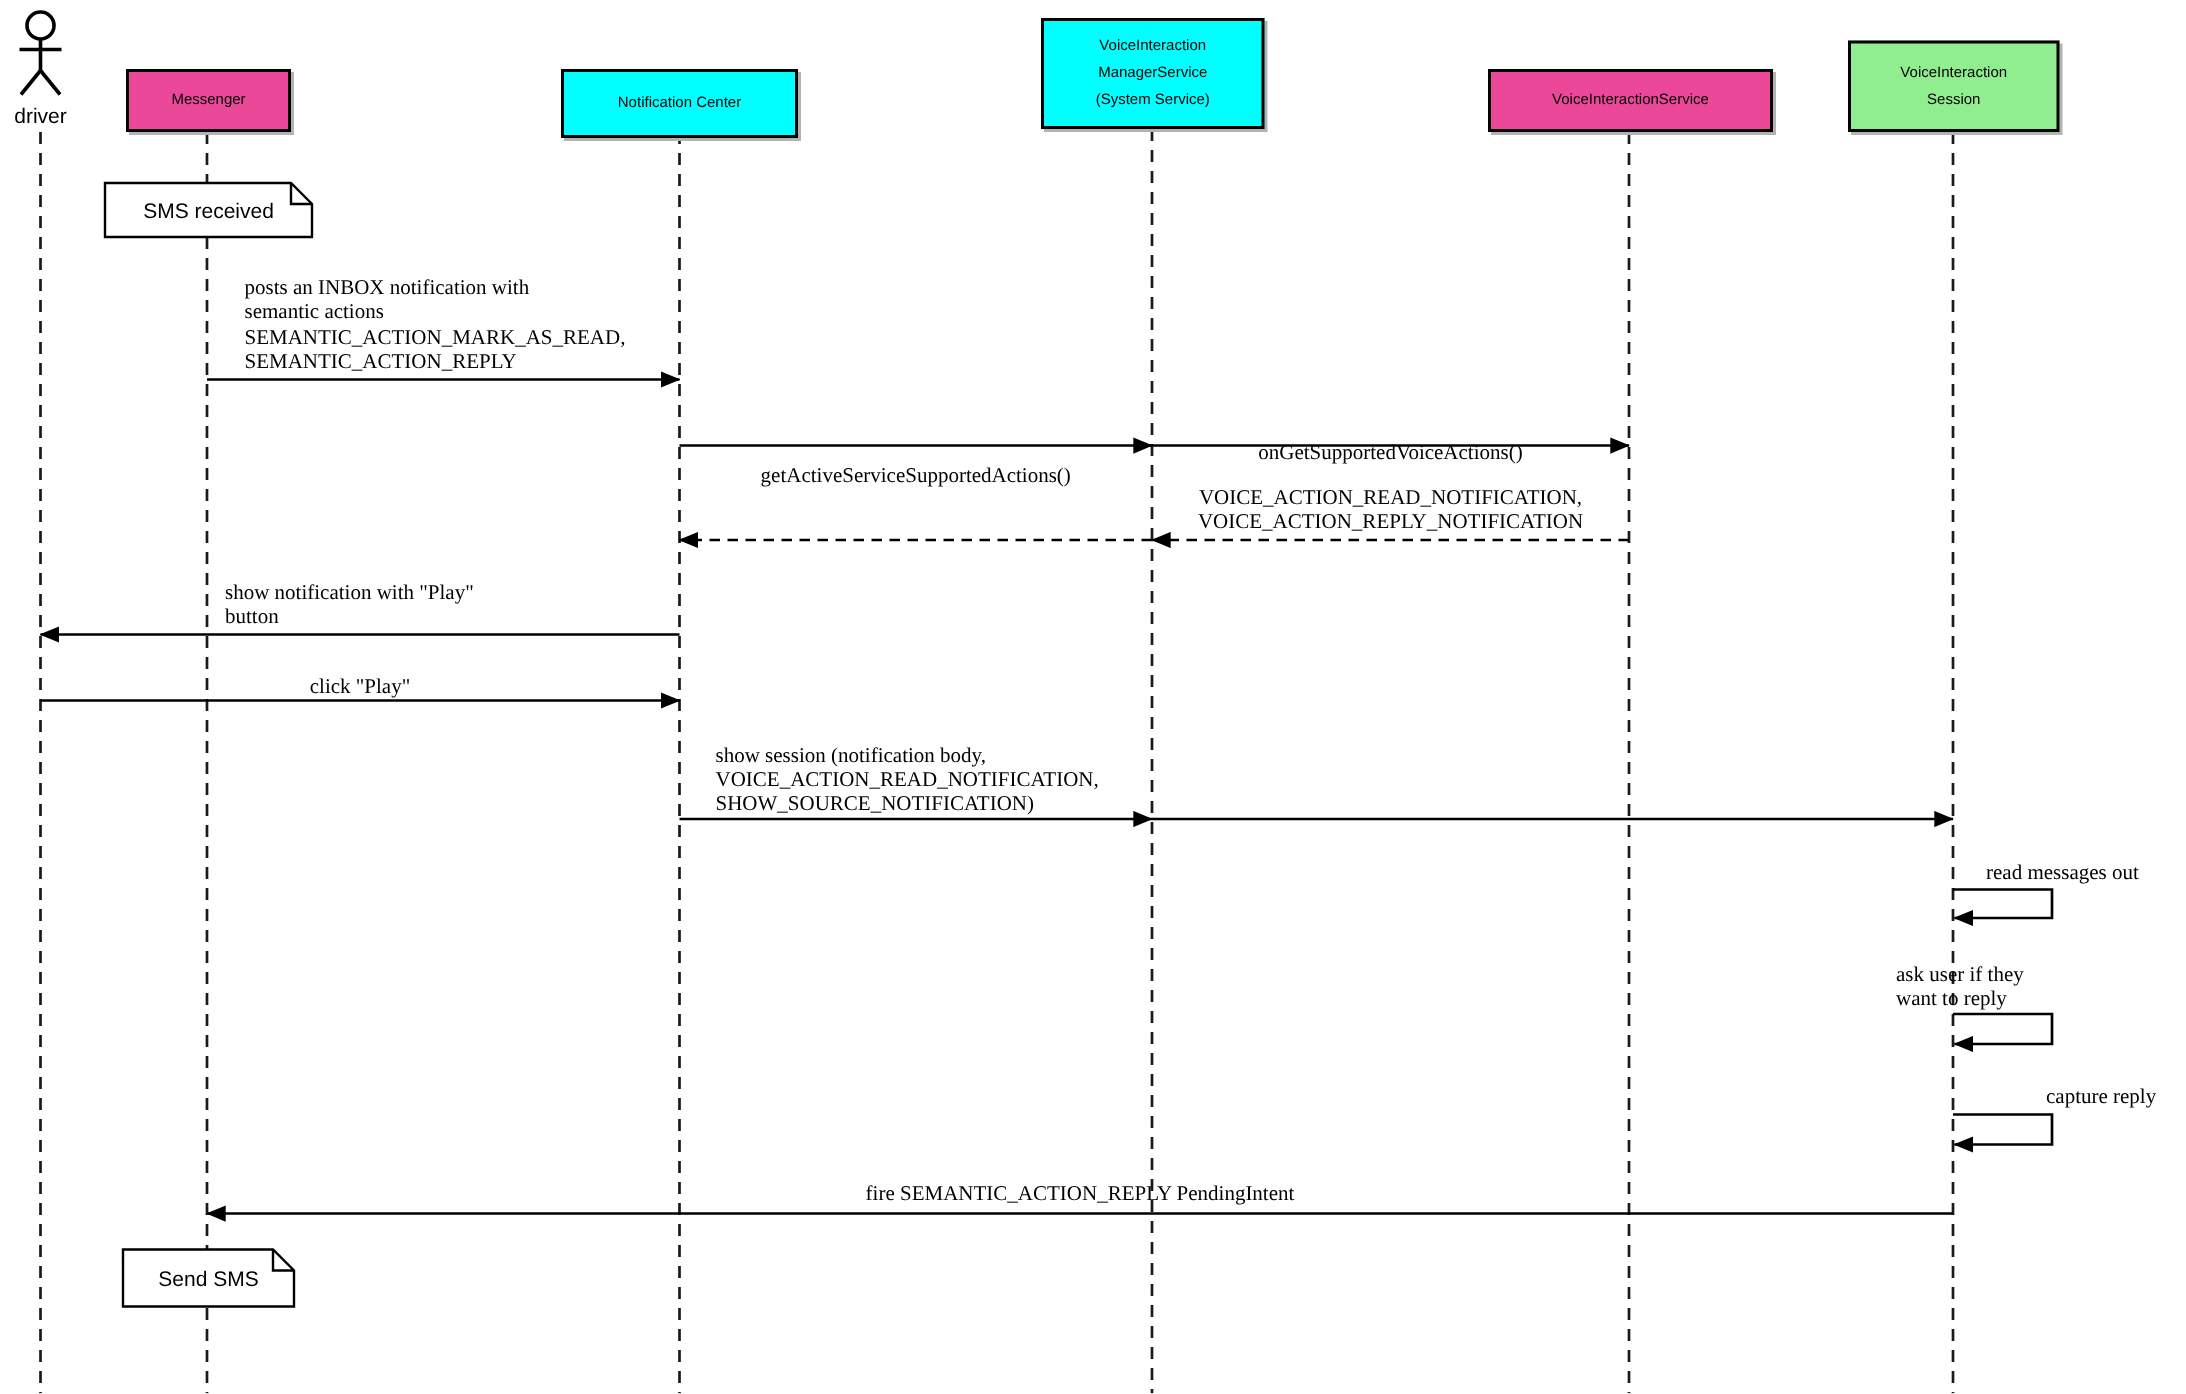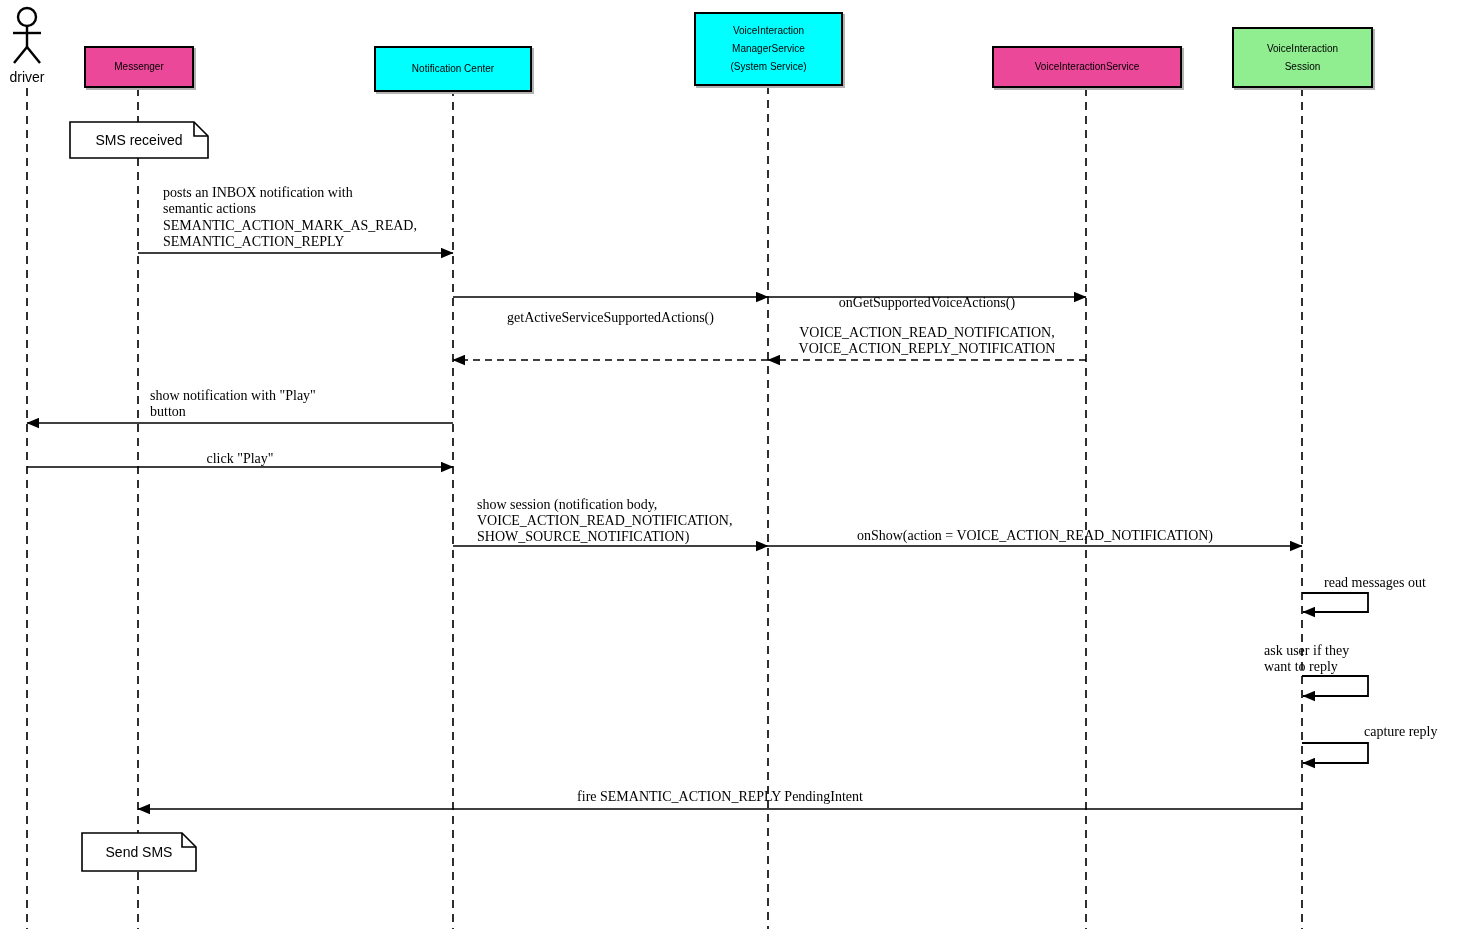--- a/index.html
+++ b/index.html
@@ -114,23 +114,20 @@
     <div>button</div>
   </div>
   <div class="msg center" style="left:27px;top:451px;width:426px;">
     <div>click "Play"</div>
   </div>
   <div class="msg" style="left:477px;top:497px;line-height:16px;">
     <div>show session (notification body,</div>
     <div>VOICE_ACTION_READ_NOTIFICATION,</div>
     <div>SHOW_SOURCE_NOTIFICATION)</div>
   </div>
-  <div class="msg center" style="left:768px;top:528px;width:534px;">
-    <div>onShow(action = VOICE_ACTION_READ_NOTIFICATION)</div>
-  </div>
   <div class="msg" style="left:1324px;top:575px;">
     <div>read messages out</div>
   </div>
   <div class="msg" style="left:1264px;top:643px;">
     <div>ask user if they</div>
     <div>want to reply</div>
   </div>
   <div class="msg" style="left:1324px;top:724px;margin-left:40px;">
     <div>capture reply</div>
   </div>

